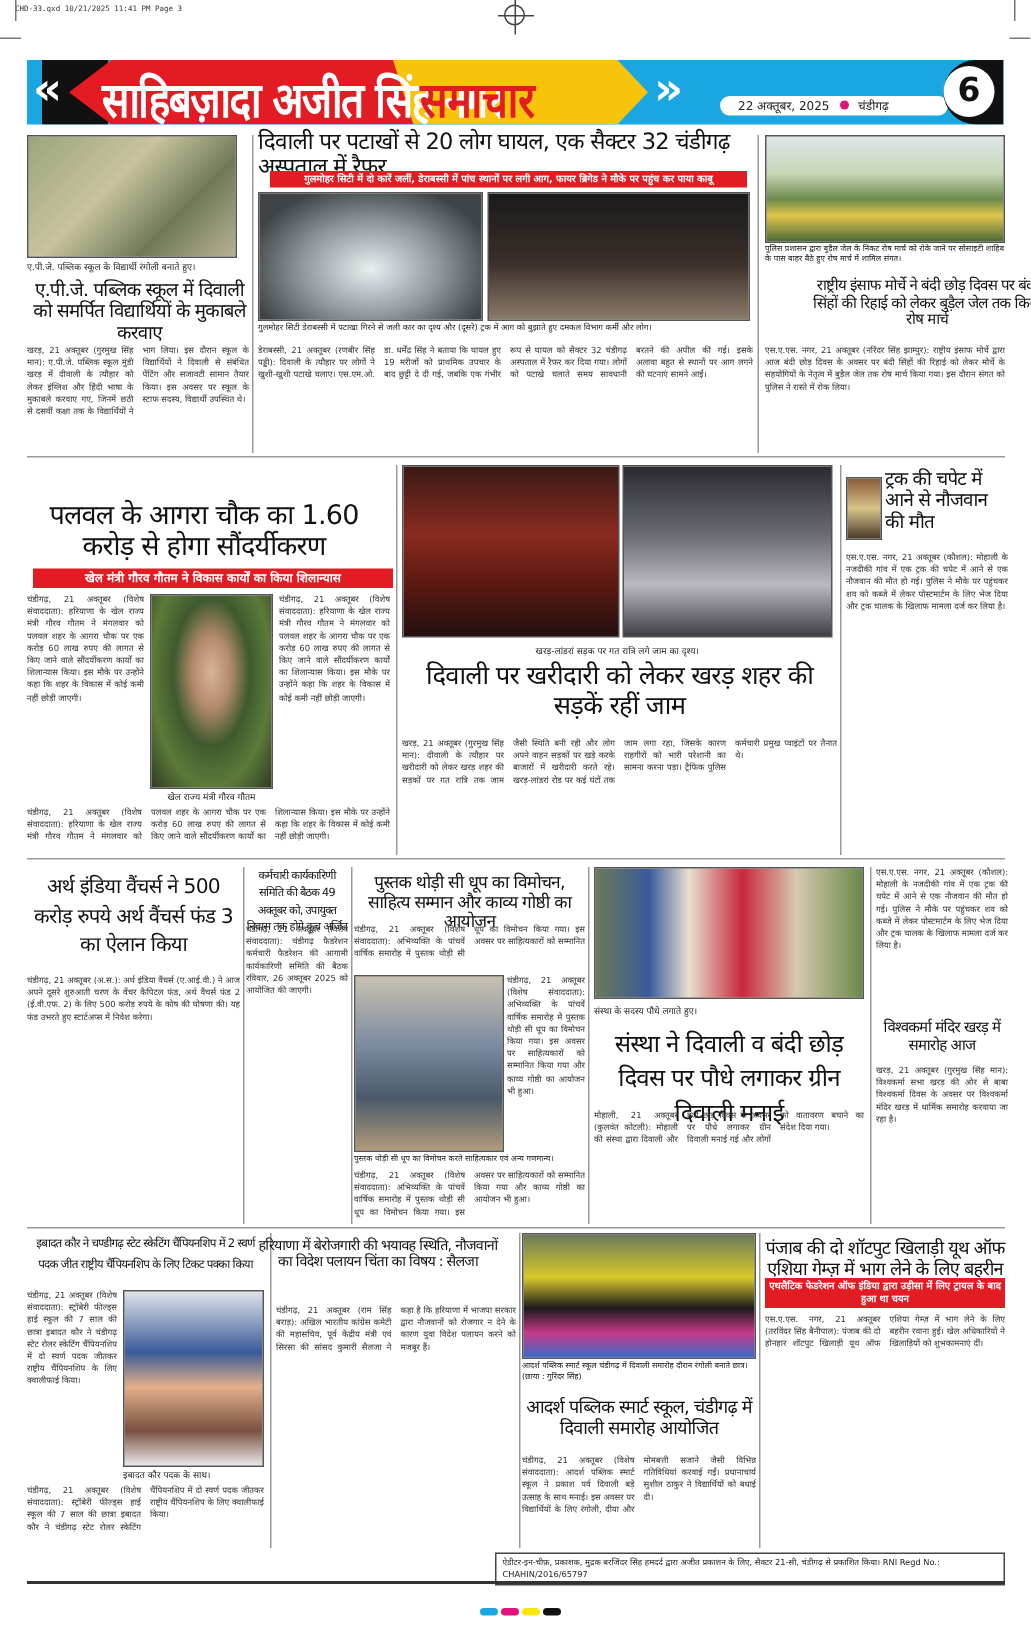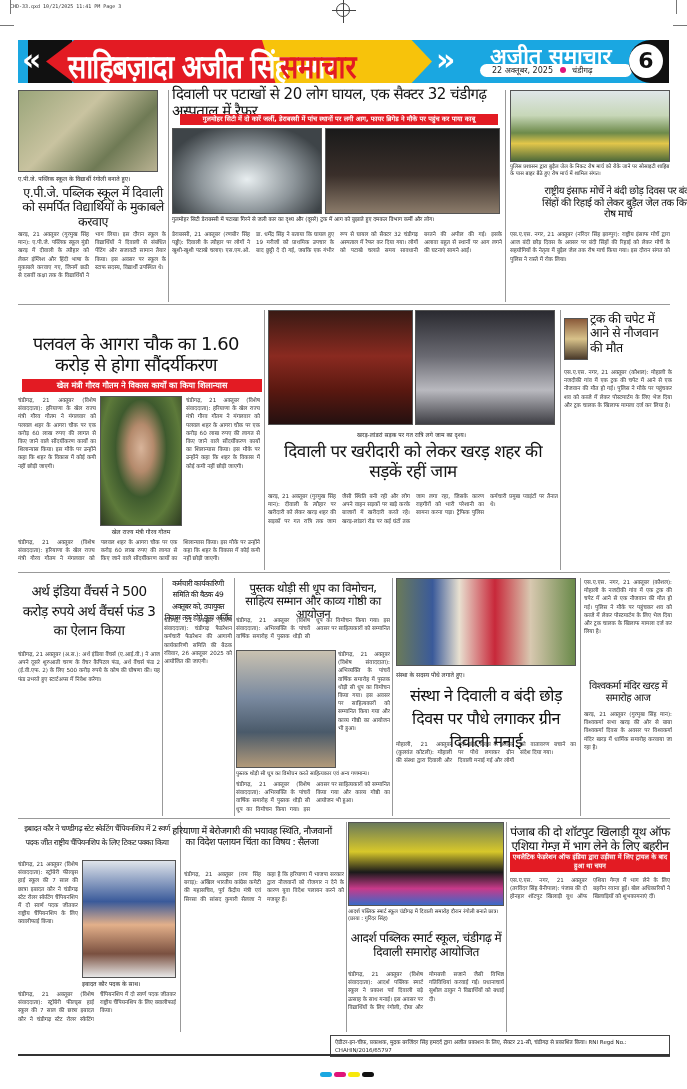--- a/index.html
+++ b/index.html
@@ -46,21 +46,20 @@
 <div class="crop" style="left:676px;top:0;width:1px;height:14px;"></div>
 
 <div class="masthead">
   <div class="mh-black"></div>
   <div class="mh-red"></div>
   <div class="mh-yellow"></div>
   <div class="mh-chev" style="left:4px;">«</div>
   <div class="mh-chev" style="left:418px;color:#fff;">»</div>
   <div class="mh-title">साहिबज़ादा अजीत सिंह नगर</div>
   <div class="mh-samachar">समाचार</div>
-  <div class="mh-ajit">अजीत समाचार</div>
   <div class="mh-datebar">
     <span>22 अक्तूबर, 2025</span>
     <span class="mh-dot"></span>
     <span>चंडीगढ़</span>
   </div>
   <div class="mh-page">
     <div class="mh-page-num">6</div>
   </div>
 </div>
 

